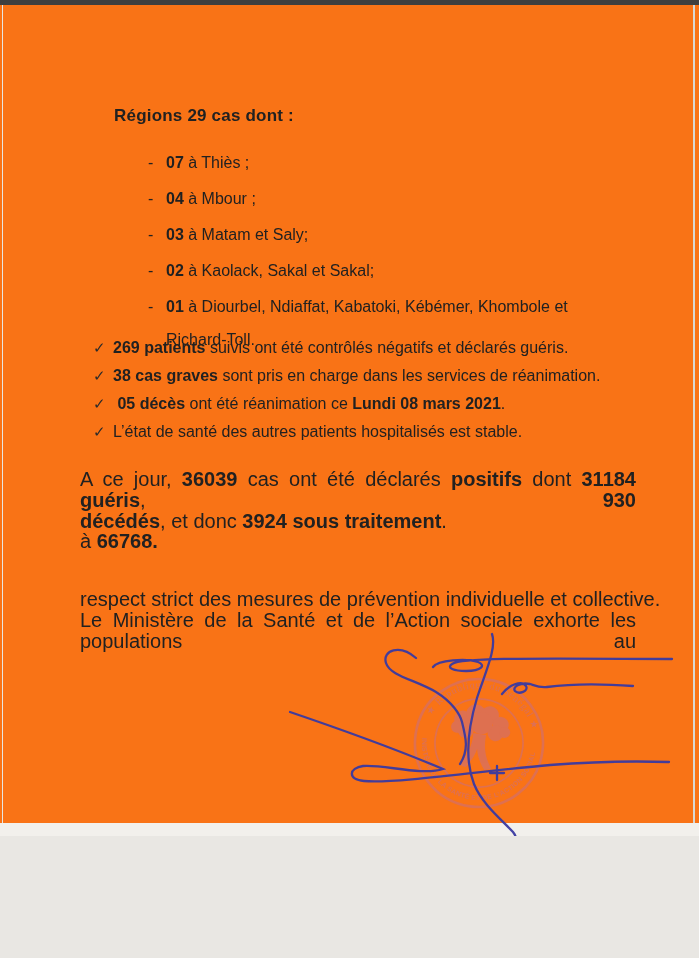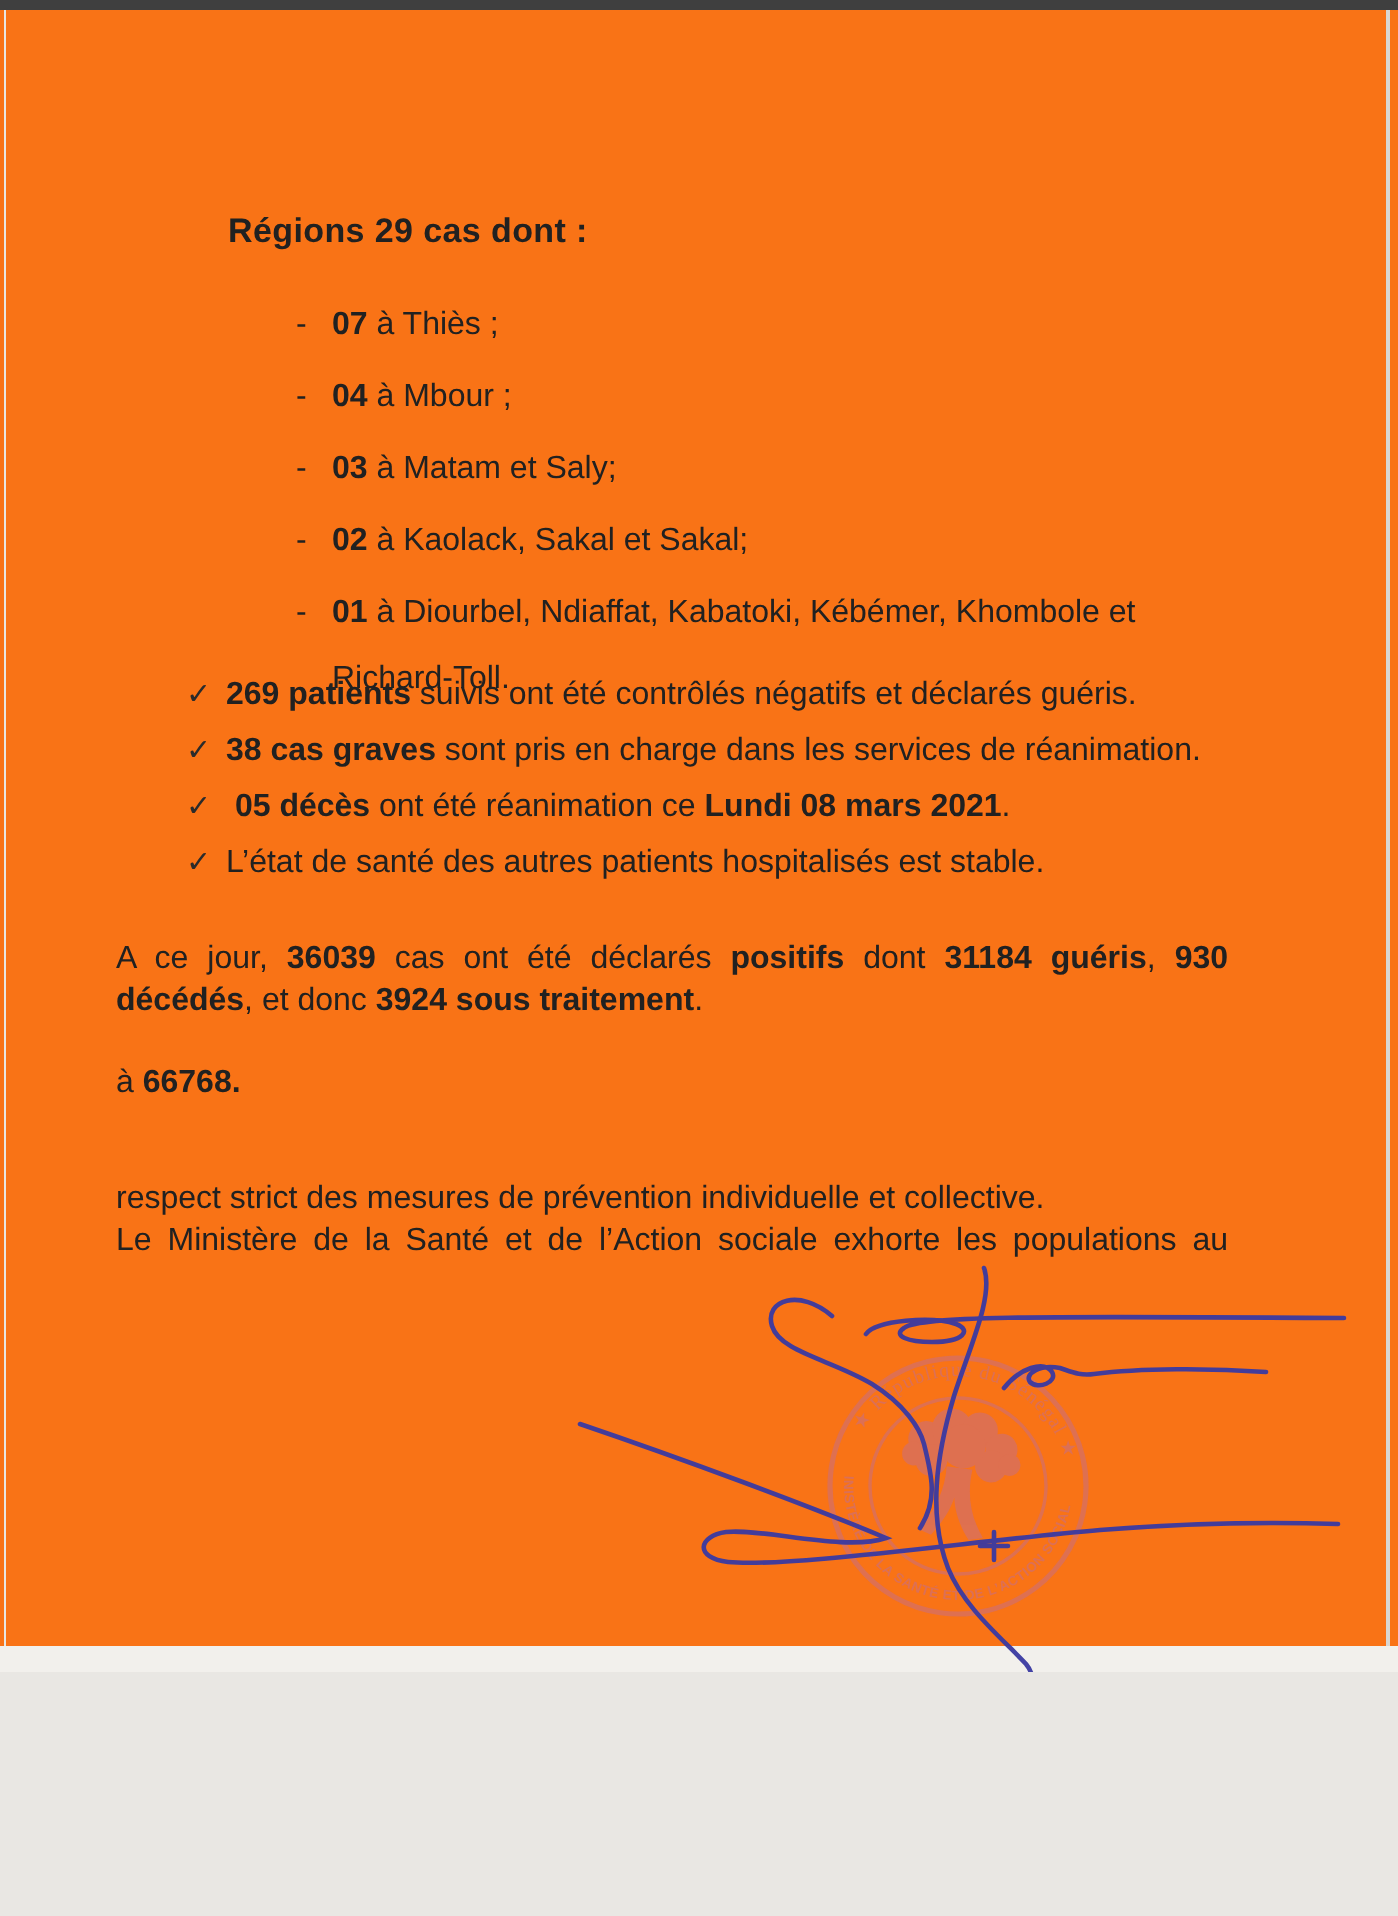--- a/index.html
+++ b/index.html
@@ -23,21 +23,21 @@
   .regions{position:absolute;left:148px;top:146px;width:500px;font-size:16px;}
   .regions .li{display:flex;line-height:33px;margin-bottom:3px;}
   .regions .marker{width:18px;flex:0 0 18px;}
   .regions .txt{flex:1;}
 
   .checklist{position:absolute;left:93px;top:334px;width:560px;font-size:16px;}
   .checklist .li{display:flex;line-height:28px;}
   .checklist .marker{width:20px;flex:0 0 20px;font-size:15px;color:#2b2b2b;}
   .checklist .txt{flex:1;}
 
-  .para{position:absolute;left:58px;width:556px;font-size:16px;}
+  .para{position:absolute;left:80px;width:556px;font-size:20px;}
   .para .line{line-height:21px;white-space:nowrap;}
   .para .line.j{white-space:normal;text-align:justify;text-align-last:justify;}
   #para-1{top:469px;}
   #para-2{top:531px;}
   #para-3{top:589px;}
 
   .stamp{position:absolute;left:408px;top:672px;width:142px;height:142px;transform:rotate(8deg);}
   .signature{position:absolute;left:270px;top:618px;width:430px;height:245px;}
 </style>
 </head>

